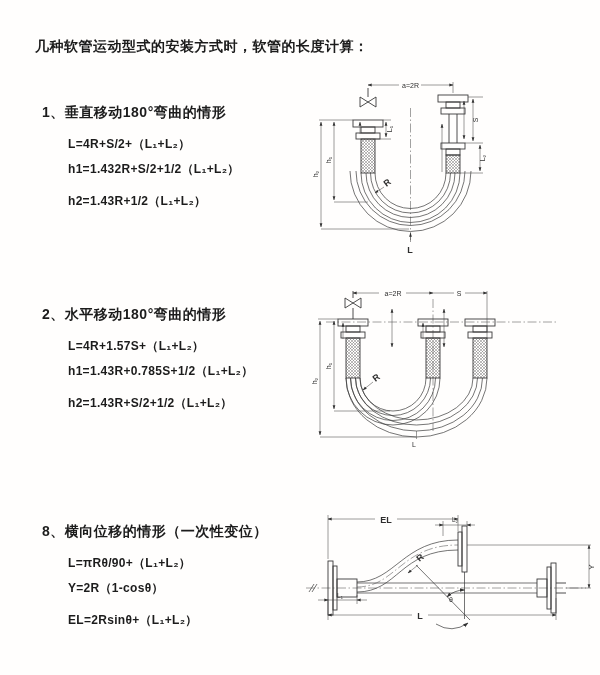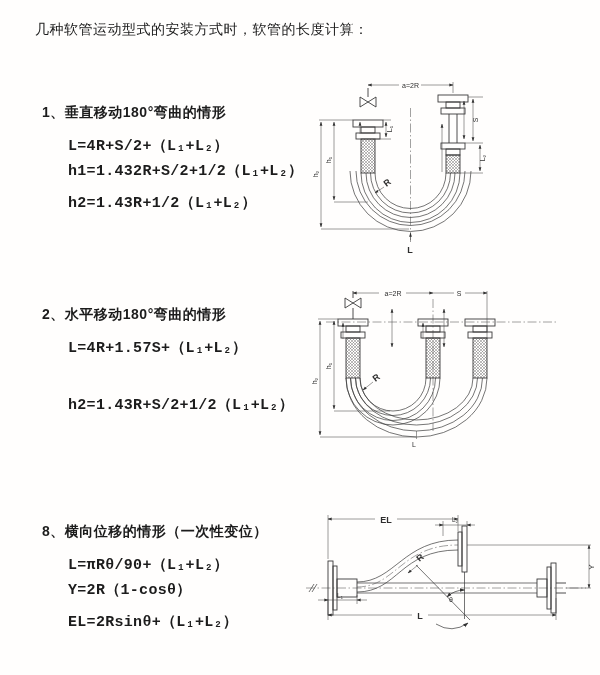--- a/index.html
+++ b/index.html
@@ -1,22 +1,22 @@
 <!DOCTYPE html>
 <html><head>
 <meta charset="utf-8">
 <style>
   html,body{margin:0;padding:0;background:#ffffff;}
   .page{position:relative;width:600px;height:675px;background:#fffefd;overflow:hidden;
         font-family:"Liberation Sans",sans-serif;color:#1c1c1c;}
-  .title{position:absolute;left:35px;top:21px;font-size:14px;font-weight:400;letter-spacing:.5px;white-space:nowrap;}
+  .title{position:absolute;left:35px;top:38px;font-size:14px;font-weight:700;letter-spacing:.5px;white-space:nowrap;}
   .sec{position:absolute;left:0;width:320px;height:130px;}
   #sec1{top:104px}#sec2{top:306px}#sec3{top:523px}
   .sec-heading{position:absolute;left:42px;top:0;font-size:14px;font-weight:700;letter-spacing:.5px;white-space:nowrap;text-align:right;}
-  .formula{position:absolute;left:68px;font-size:15px;font-weight:600;letter-spacing:.3px;white-space:nowrap;font-family:Liberation Mono, monospace;}
+  .formula{position:absolute;left:68px;font-size:12px;font-weight:600;letter-spacing:.3px;white-space:nowrap;}
   .f1{top:32px}.f2{top:57px}.f3{top:89px}
   svg.diagram{position:absolute;}
   #d1{left:312px;top:72px}
   #d2{left:310px;top:281px}
   #d3{left:300px;top:503px}
   svg text{font-family:"Liberation Sans",sans-serif;fill:#2e2e2e;}
   .obj{stroke:#3a3a3a;stroke-width:.9;fill:none;}
   .thin{stroke:#3a3a3a;stroke-width:.7;fill:none;}
   .dim{stroke:#4a4a4a;stroke-width:.55;fill:none;}
   .cl{stroke:#555;stroke-width:.55;fill:none;stroke-dasharray:9 2.5 1.5 2.5;}
@@ -33,20 +33,21 @@
   <section class="sec" id="sec1">
     <div class="sec-heading">1、垂直移动180°弯曲的情形</div>
     <div class="formula f1">L=4R+S/2+（L₁+L₂）</div>
     <div class="formula f2">h1=1.432R+S/2+1/2（L₁+L₂）</div>
     <div class="formula f3">h2=1.43R+1/2（L₁+L₂）</div>
   </section>
 
   <section class="sec" id="sec2">
     <div class="sec-heading">2、水平移动180°弯曲的情形</div>
     <div class="formula f1">L=4R+1.57S+（L₁+L₂）</div>
+    <div class="formula f2">h1=1.43R+0.785S+1/2（L₁+L₂）</div>
     <div class="formula f3">h2=1.43R+S/2+1/2（L₁+L₂）</div>
   </section>
 
   <section class="sec" id="sec3">
     <div class="sec-heading">8、横向位移的情形（一次性变位）</div>
     <div class="formula f1">L=πRθ/90+（L₁+L₂）</div>
     <div class="formula f2">Y=2R（1-cosθ）</div>
     <div class="formula f3">EL=2Rsinθ+（L₁+L₂）</div>
   </section>
 

